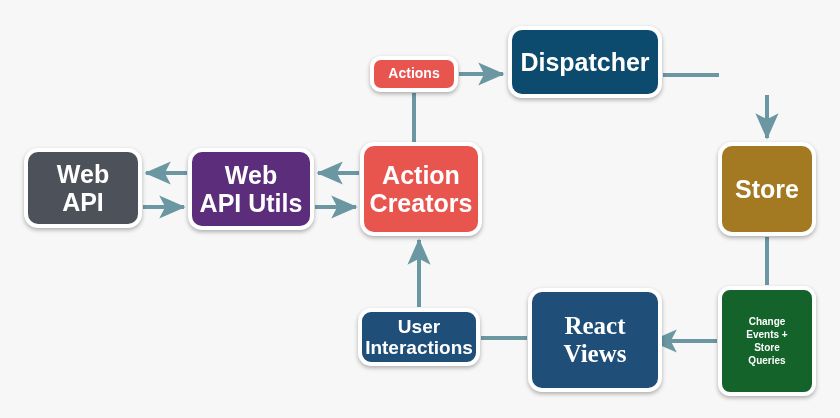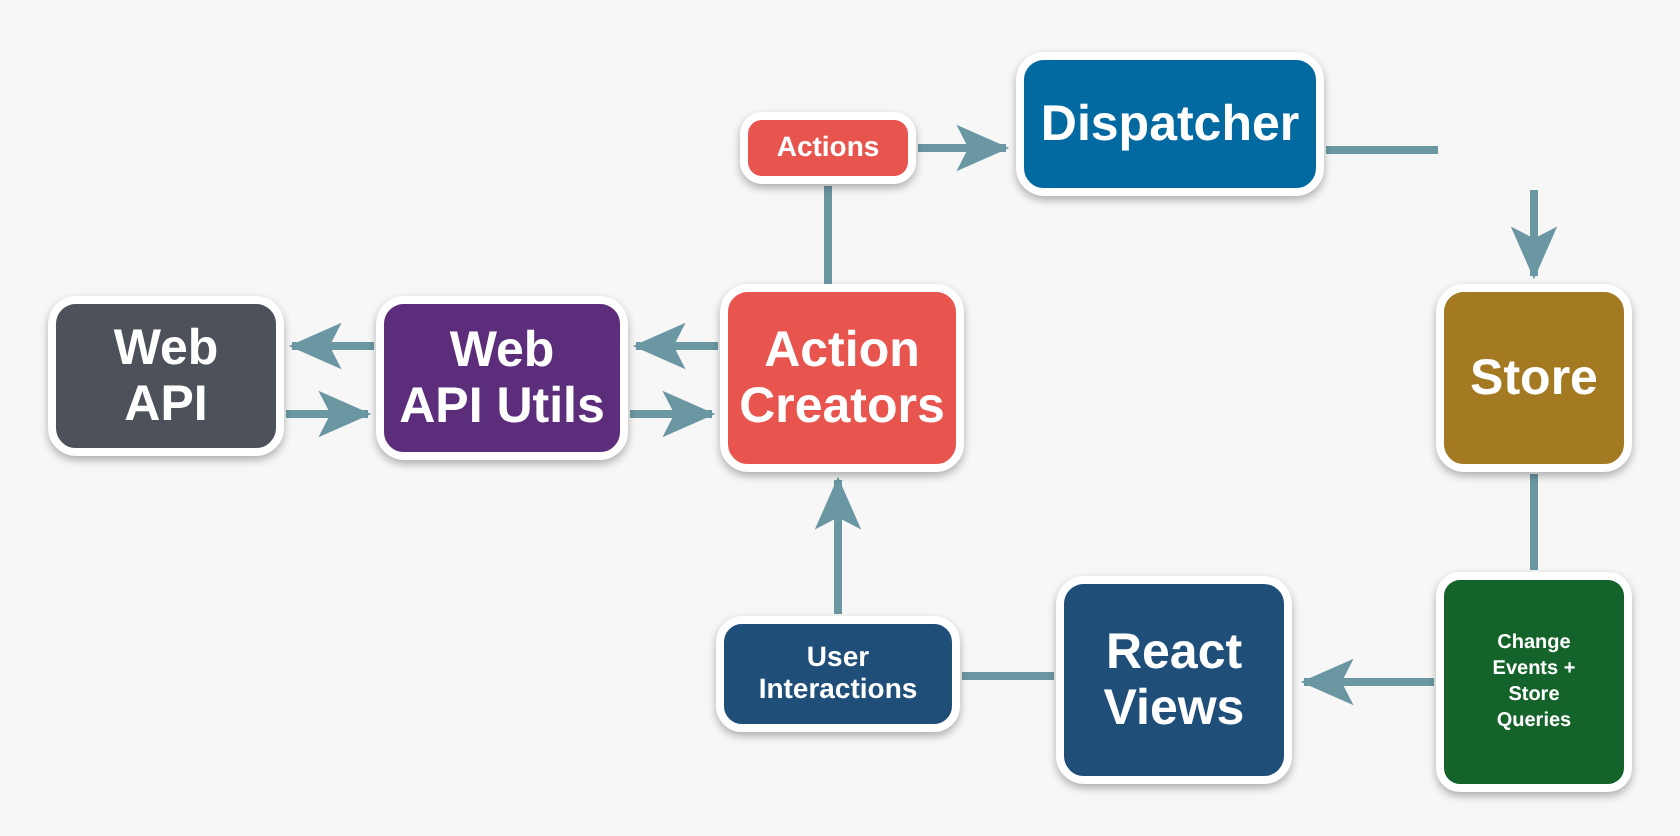--- a/index.html
+++ b/index.html
@@ -39,21 +39,21 @@
     border: 4px solid #ffffff;
     border-radius: 12px;
     box-shadow: 0 2px 4px rgba(0,0,0,0.30);
     font-weight: bold;
     line-height: 1.12;
     z-index: 5;
     white-space: pre-line;
   }
   .node.big   { font-size: 25px; border-radius: 14px; }
   .node.small { font-size: 14px; border-radius: 11px; }
-  .node.tiny  { font-size: 14px; border-radius: 13px; }
+  .node.tiny  { font-size: 19px; border-radius: 13px; }
   .node.multi { font-size: 10px; line-height: 1.3; }
 </style>
 </head>
 <body>
 
 <div id="diagram" style="background: rgb(247, 247, 247);">
 
   <svg id="edge-layer" viewBox="0 0 840 418" width="840" height="418" xmlns="http://www.w3.org/2000/svg">
     <defs>
       <marker id="arrowhead" markerWidth="7" markerHeight="7" refX="6.2" refY="3.5" orient="auto" markerUnits="strokeWidth">
@@ -86,24 +86,24 @@
     <line x1="143" y1="207" x2="184" y2="207" stroke="#6b97a3" stroke-width="4" marker-end="url(#arrowhead)"></line>
   </svg>
 
   <div class="node big" style="left: 24px; top: 148px; width: 118px; height: 80px; background: rgb(77, 82, 90); border-color: rgb(255, 255, 255);">Web
 API</div>
   <div class="node big" style="left: 188px; top: 148px; width: 126px; height: 82px; background: rgb(92, 45, 123); border-color: rgb(255, 255, 255);">Web
 API Utils</div>
   <div class="node big" style="left: 360px; top: 142px; width: 122px; height: 94px; background: rgb(232, 85, 79); border-color: rgb(255, 255, 255);">Action
 Creators</div>
   <div class="node small" style="left: 370px; top: 56px; width: 88px; height: 36px; background: rgb(232, 85, 79); border-color: rgb(255, 255, 255);">Actions</div>
-  <div class="node big" style="left: 508px; top: 26px; width: 154px; height: 72px; background: #0369a1; border-color: rgb(255, 255, 255);">Dispatcher</div>
+  <div class="node big" style="left: 508px; top: 26px; width: 154px; height: 72px; background: #0c4a6e; border-color: rgb(255, 255, 255);">Dispatcher</div>
   <div class="node big" style="left: 718px; top: 142px; width: 98px; height: 94px; background: rgb(163, 121, 33); border-color: rgb(255, 255, 255);">Store</div>
   <div class="node multi" style="left: 718px; top: 286px; width: 98px; height: 110px; background: rgb(20, 99, 42); border-color: rgb(255, 255, 255);">Change
 Events +
 Store
 Queries</div>
-  <div class="node big" style="left: 528px; top: 288px; width: 118px; height: 104px; background: rgb(31, 78, 121); border-color: rgb(255, 255, 255);">React
+  <div class="node big" style="left: 528px; top: 288px; width: 134px; height: 104px; background: rgb(31, 78, 121); border-color: rgb(255, 255, 255); font-family: Liberation Serif, serif;">React
 Views</div>
   <div class="node tiny" style="left: 358px; top: 308px; width: 122px; height: 58px; background: rgb(31, 78, 121); border-color: rgb(255, 255, 255);">User
 Interactions</div>
 
 </div>
 
 </body></html>

